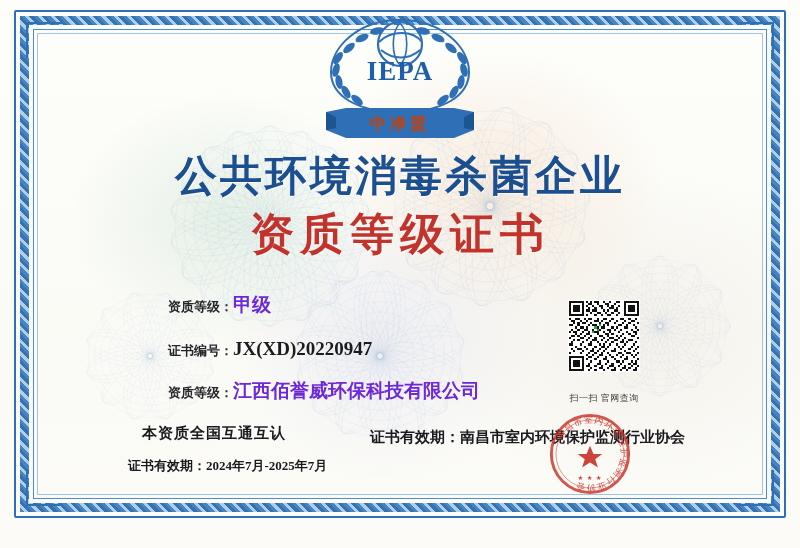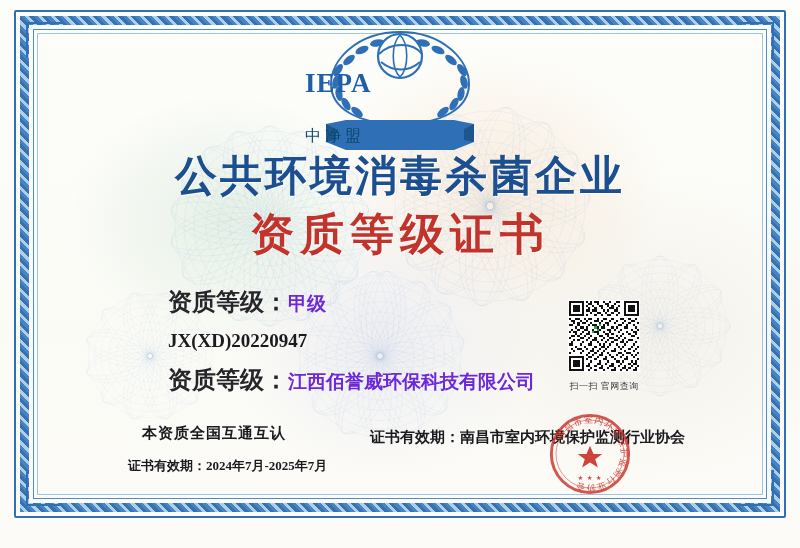--- a/index.html
+++ b/index.html
@@ -74,24 +74,24 @@
   .corner.tl { left: 26px; top: 22px; border-right: none; border-bottom: none; }
   .corner.tr { right: 26px; top: 22px; border-left: none; border-bottom: none; }
   .corner.bl { left: 26px; bottom: 42px; border-right: none; border-top: none; }
   .corner.br { right: 26px; bottom: 42px; border-left: none; border-top: none; }
 
   
   .emblem {
     position: absolute;
     left: 50%;
     transform: translateX(-50%);
-    top: 24px;
+    top: 12px;
     width: 190px;
     height: 130px;
-    text-align: left;
+    text-align: center;
   }
   .emblem .wreath { position: absolute; left: 0; top: 0; }
   .emblem-text {
     position: absolute;
     left: 0; right: 0; top: 44px;
     font-family: "Liberation Serif", serif;
     font-size: 27px;
     font-weight: bold;
     letter-spacing: 1px;
     color: #1f5fa8;
@@ -102,22 +102,22 @@
     transform: translateX(-50%);
     top: 96px;
     width: 148px;
     height: 30px;
   }
   .ribbon-label {
     position: absolute;
     left: 0; right: 0; top: 102px;
     font-family: "Liberation Serif", serif;
     font-size: 16px;
-    font-weight: normal;
-    color: #0c4a6e;
+    font-weight: bold;
+    color: #c2410c;
     letter-spacing: 4px;
   }
 
   
   .title-main {
     position: absolute;
     left: 0; right: 0;
     top: 148px;
     text-align: center;
     font-family: "Liberation Serif", serif;
@@ -147,24 +147,25 @@
     top: 286px;
     width: 400px;
   }
   .field-row {
     display: flex;
     align-items: baseline;
     margin-bottom: 12px;
     font-family: "Liberation Serif", serif;
   }
   .field-label {
-    font-size: 24px;
+    font-size: 13px;
     font-weight: bold;
     color: #26262a;
     white-space: nowrap;
+    margin-top: 12px;
   }
   .field-value {
     font-size: 19px;
     font-weight: bold;
     color: #6d28d9;
     white-space: nowrap;
   }
   .field-value.black { color: #1b1b1f; }
 
   
@@ -175,21 +176,21 @@
     width: 76px;
     text-align: center;
   }
   .qr-img {
     width: 70px; height: 70px;
     margin: 0 auto;
     background: #ffffff;
     border: 1px solid #ffffff;
   }
   .qr-caption {
-    margin-top: 4px;
+    margin-top: 16px;
     font-family: "Liberation Serif", serif;
     font-size: 9px;
     color: #3a3a3a;
     letter-spacing: 0.5px;
     white-space: nowrap;
   }
 
   
   .footer-left {
     position: absolute;
@@ -429,20 +430,21 @@
 
   <div class="title-main">公共环境消毒杀菌企业</div>
   <div class="title-sub">资质等级证书</div>
 
   <div class="fields">
     <div class="field-row">
       <span class="field-label">资质等级：</span>
       <span class="field-value">甲级</span>
     </div>
     <div class="field-row">
+      <span class="field-label">证书编号：</span>
       <span class="field-value black">JX(XD)20220947</span>
     </div>
     <div class="field-row">
       <span class="field-label">资质等级：</span>
       <span class="field-value">江西佰誉威环保科技有限公司</span>
     </div>
   </div>
 
   <div class="qr-block">
     <svg class="qr-img" viewBox="0 0 33 33" shape-rendering="crispEdges">

